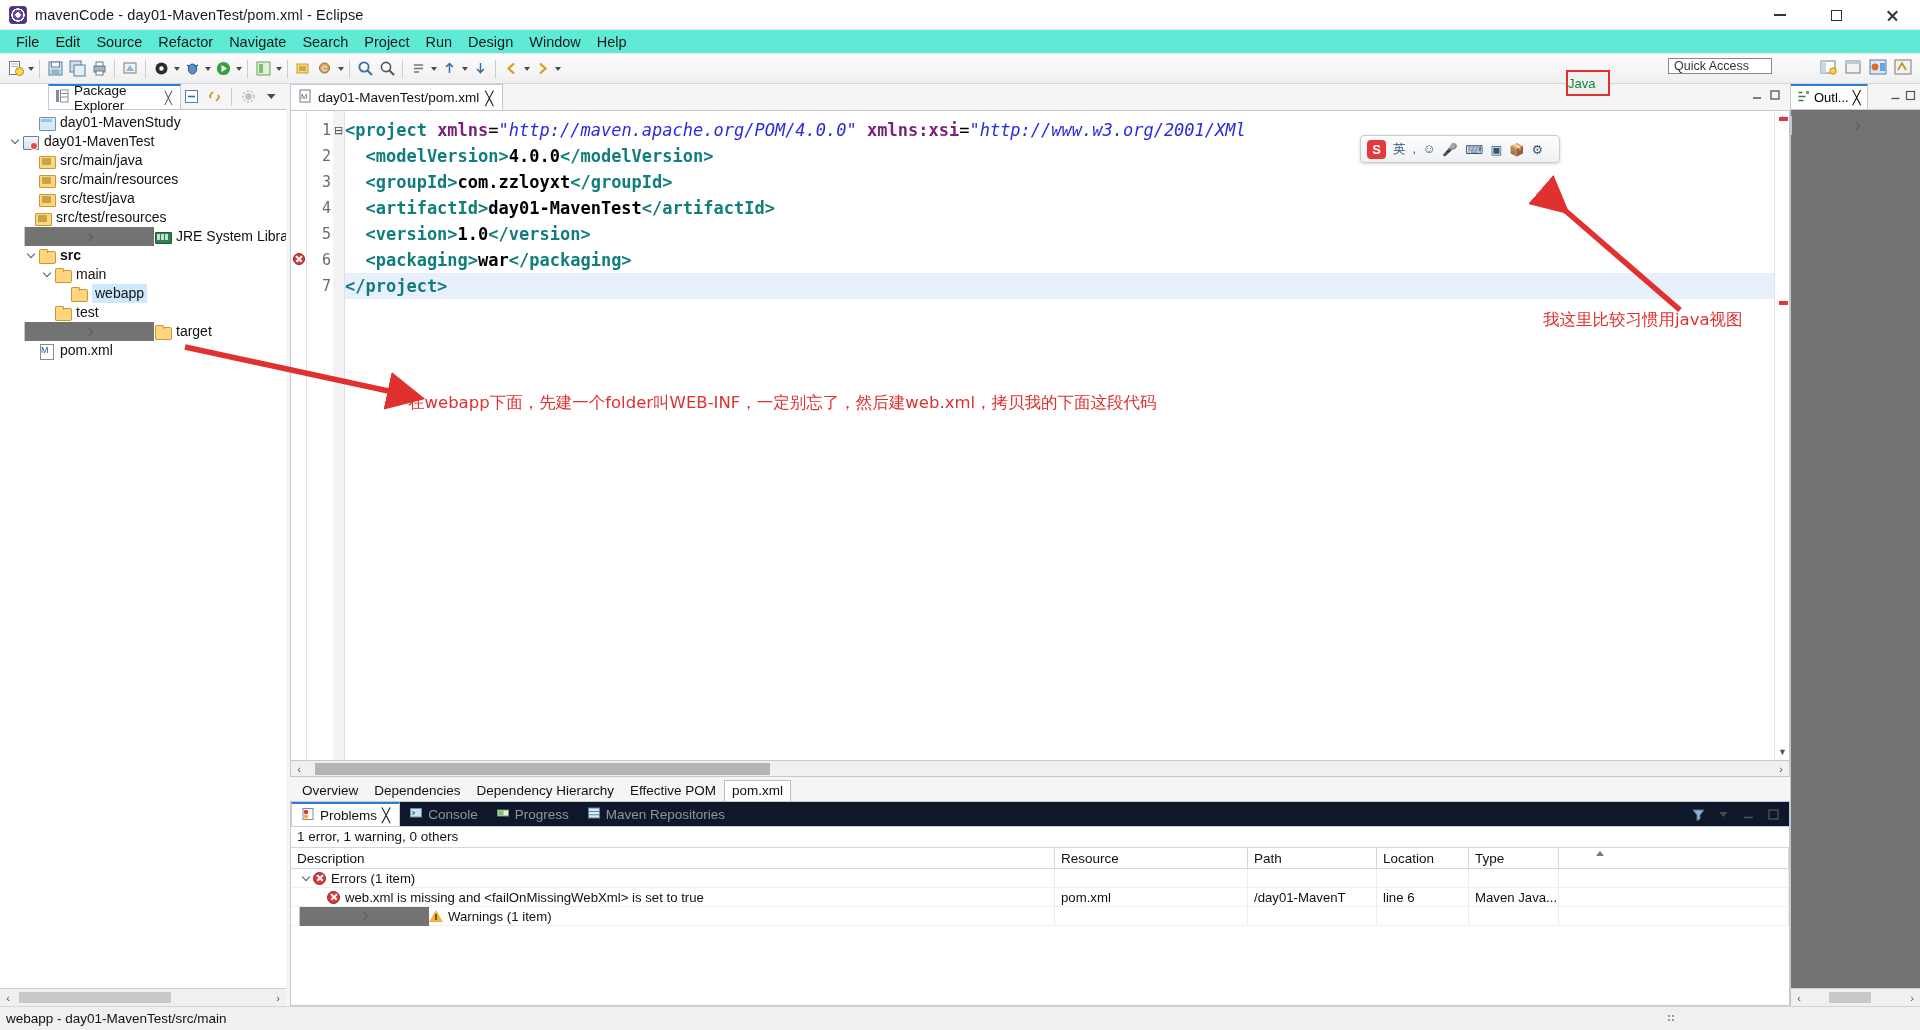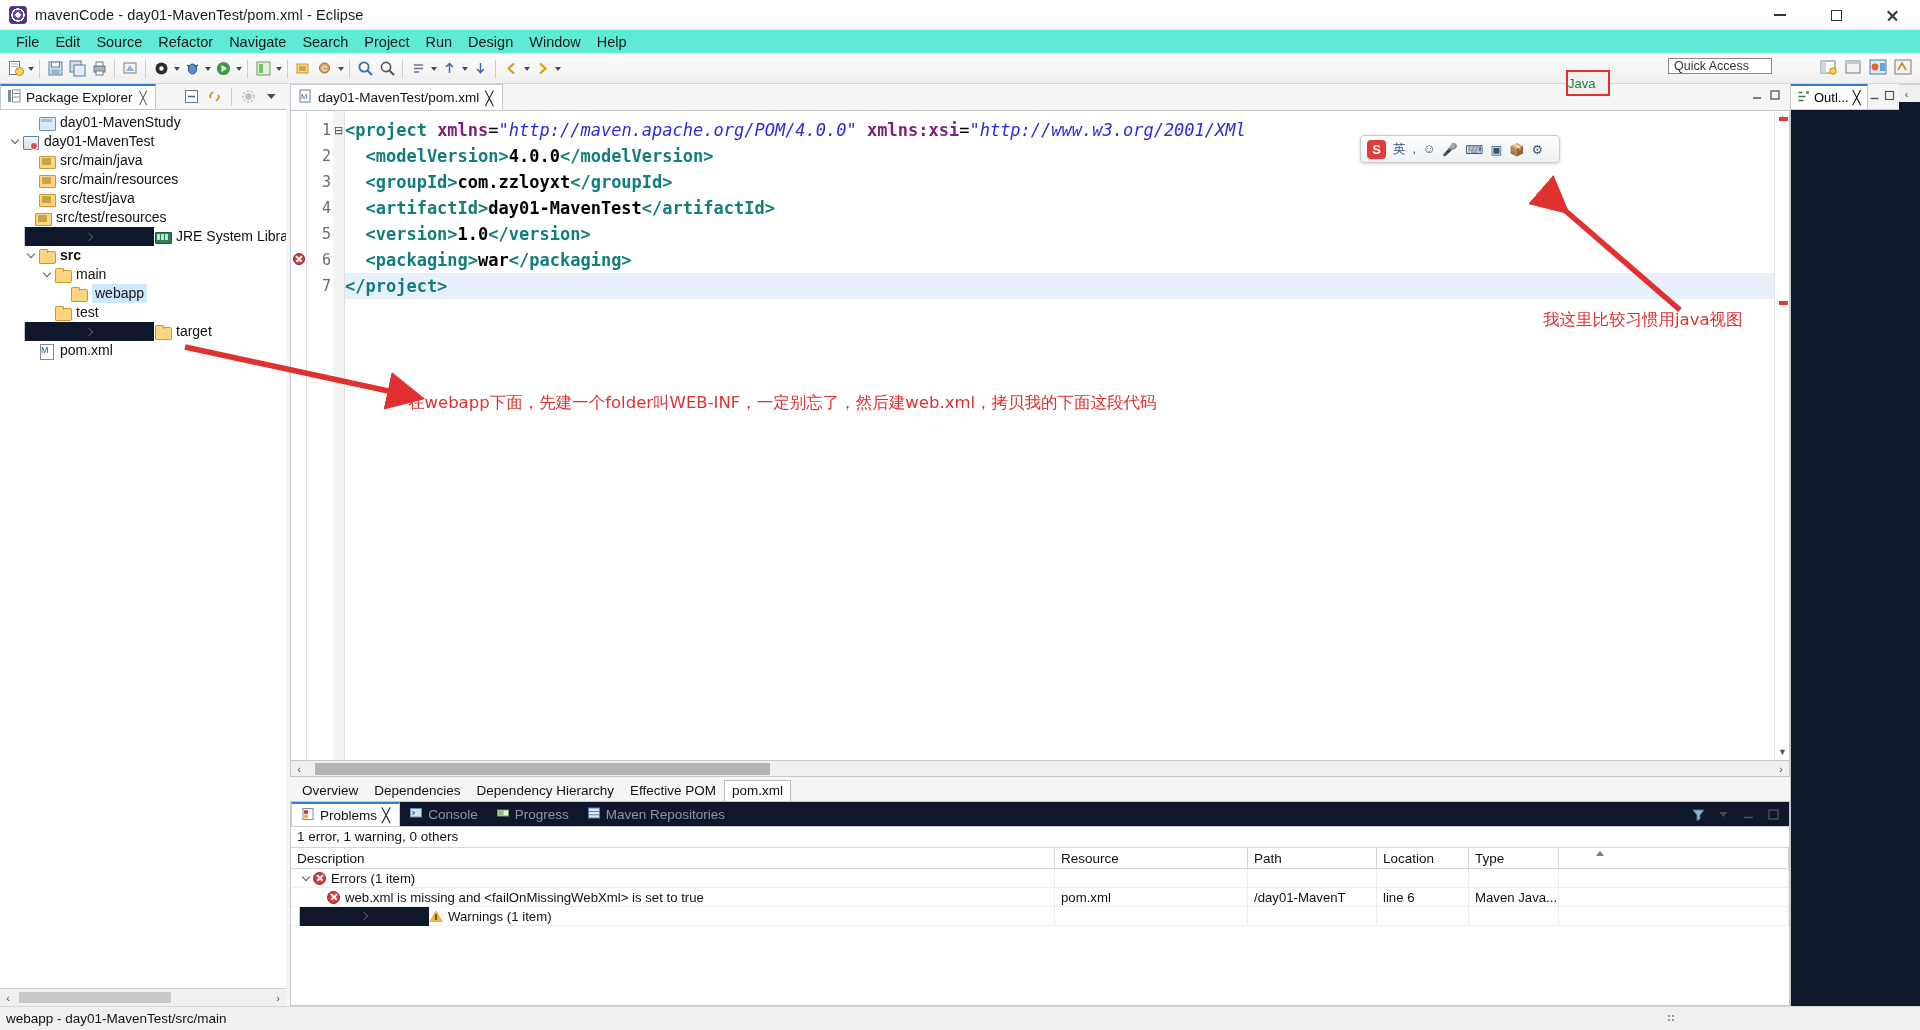--- a/index.html
+++ b/index.html
@@ -86,21 +86,21 @@
   }
   .persp-bar { position: absolute; right: 6px; top: 3px; display: flex; align-items: center; gap: 3px; }
 
   
   .body { flex: 1 1 auto; display: flex; min-height: 0; background: #f5f5f5; }
 
   
   .left { width: 286px; flex: 0 0 286px; display: flex; flex-direction: column; background: #fff; }
   .viewtabrow {
     height: 26px; flex: 0 0 26px; display: flex; align-items: stretch;
-    background: #f5f5f5; border-bottom: 1px solid #c3c9cf;
+    background: #f5f5f5; border-bottom: 1px solid #c3c9cf; margin-left: 48px;
   }
   .viewtab {
     display: flex; align-items: center; gap: 5px;
     padding: 0 8px 0 6px; background: #fff;
     border: 1px solid #c3c9cf; border-bottom: none; border-top: 2px solid #2b7dd0;
     font-size: 13.5px; color: #111;
   }
   .viewtab .close-x { font-size: 12px; color: #555; margin-left: 2px; }
   .vt-actions { margin-left: auto; display: flex; align-items: center; gap: 2px; padding-right: 4px; }
   .vt-actions .ticon { width: 19px; height: 19px; }
@@ -266,21 +266,21 @@
   }
   .err-dot:before, .err-dot:after { content:""; position:absolute; left:1.5px; top:4.6px; width:8px; height:1.6px; background:#fff; }
   .err-dot:before { transform: rotate(45deg); } .err-dot:after { transform: rotate(-45deg); }
   .warn-tri {
     width: 0; height: 0; border-left: 7px solid transparent; border-right: 7px solid transparent;
     border-bottom: 12px solid #f2b33d; position: relative; flex: 0 0 14px; margin-right: 5px;
   }
   .warn-tri:after { content:""; position:absolute; left:-1px; top:4px; width:2px; height:6px; background:#7a5300; }
 
   
-  .right { width: 130px; flex: 0 0 130px; display: flex; flex-direction: row; background: #0f172a; border-left: 1px solid #c3c9cf; }
+  .right { width: 130px; flex: 0 0 130px; display: flex; flex-direction: column; background: #737373; border-left: 1px solid #c3c9cf; }
   .ol-tabrow { height: 26px; flex: 0 0 26px; display: flex; align-items: center; background: #f5f5f5; border-bottom: 1px solid #c3c9cf; }
   .ol-tab { display: flex; align-items: center; gap: 4px; font-size: 13px; padding: 0 6px; height:100%; background:#fff; border-top:2px solid #2b7dd0; border-right:1px solid #c3c9cf;}
   .ol-act { margin-left:auto; display:flex; gap:2px; padding-right:3px; }
   .ol-body { flex: 1 1 auto; font-size: 13px; padding-top: 6px; overflow: hidden; }
   .ol-row { height: 19px; display: flex; align-items: center; white-space: nowrap; }
   .ol-hs { height: 18px; flex: 0 0 18px; background: #f0f0f0; display: flex; align-items: center; border-top: 1px solid #d0d0d0; }
   .ol-hs .hs-thumb { width: 42px; left: 22px; }
 
   
   .statusbar {

